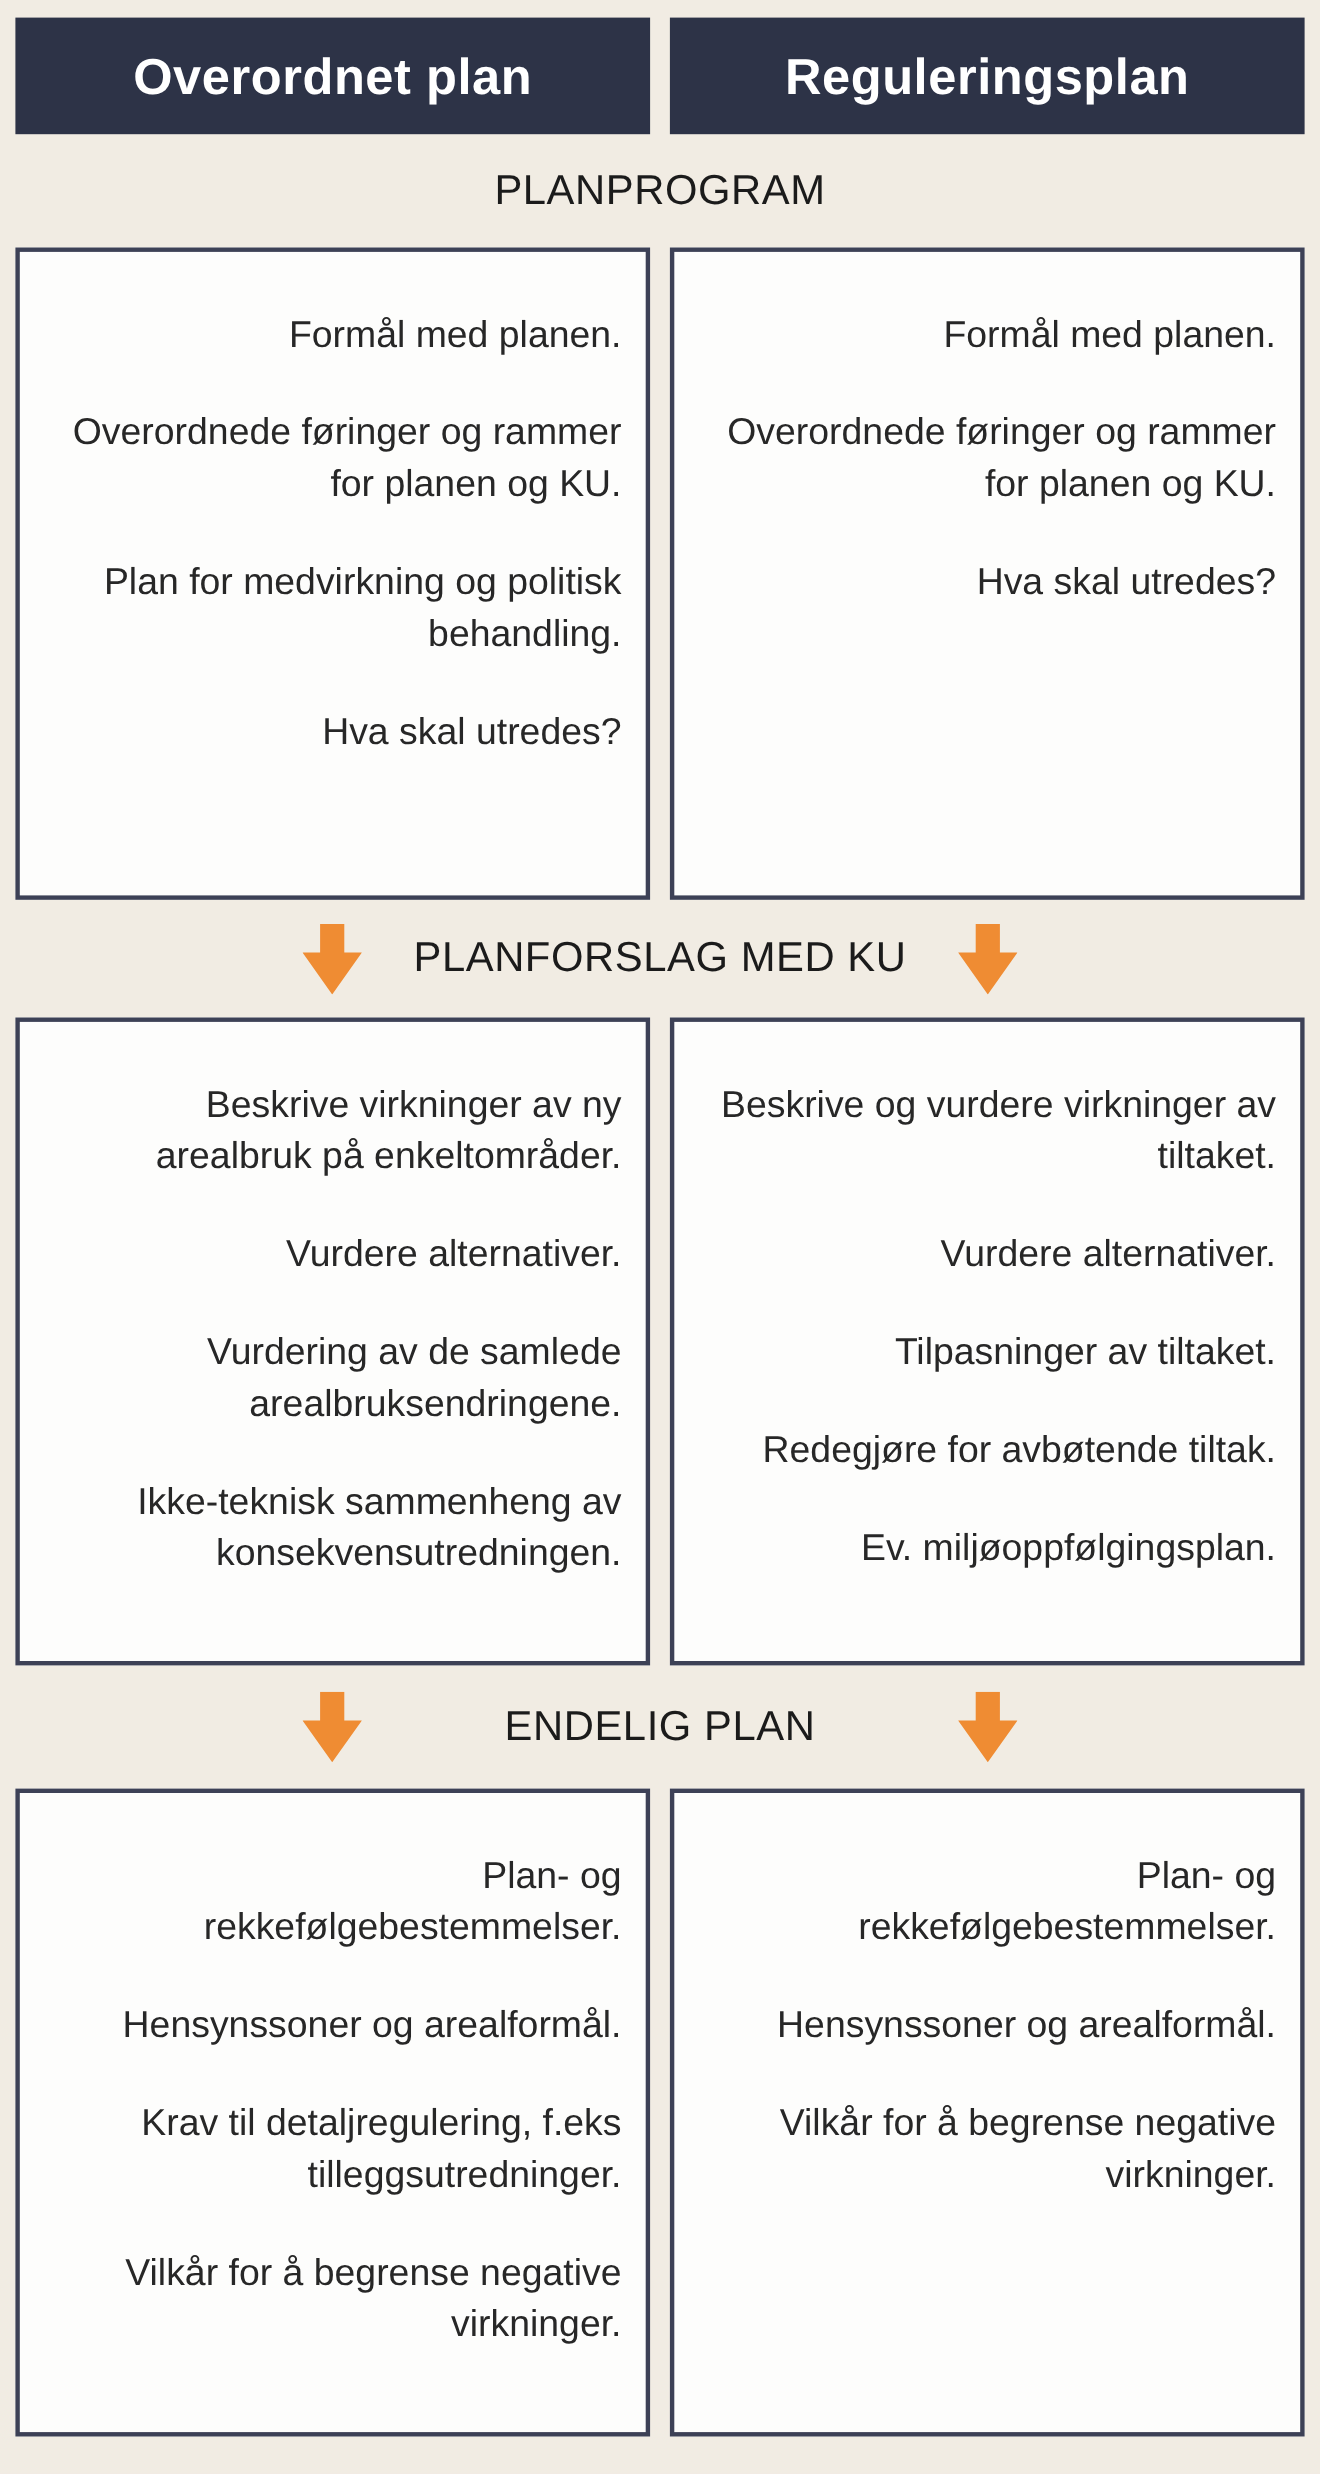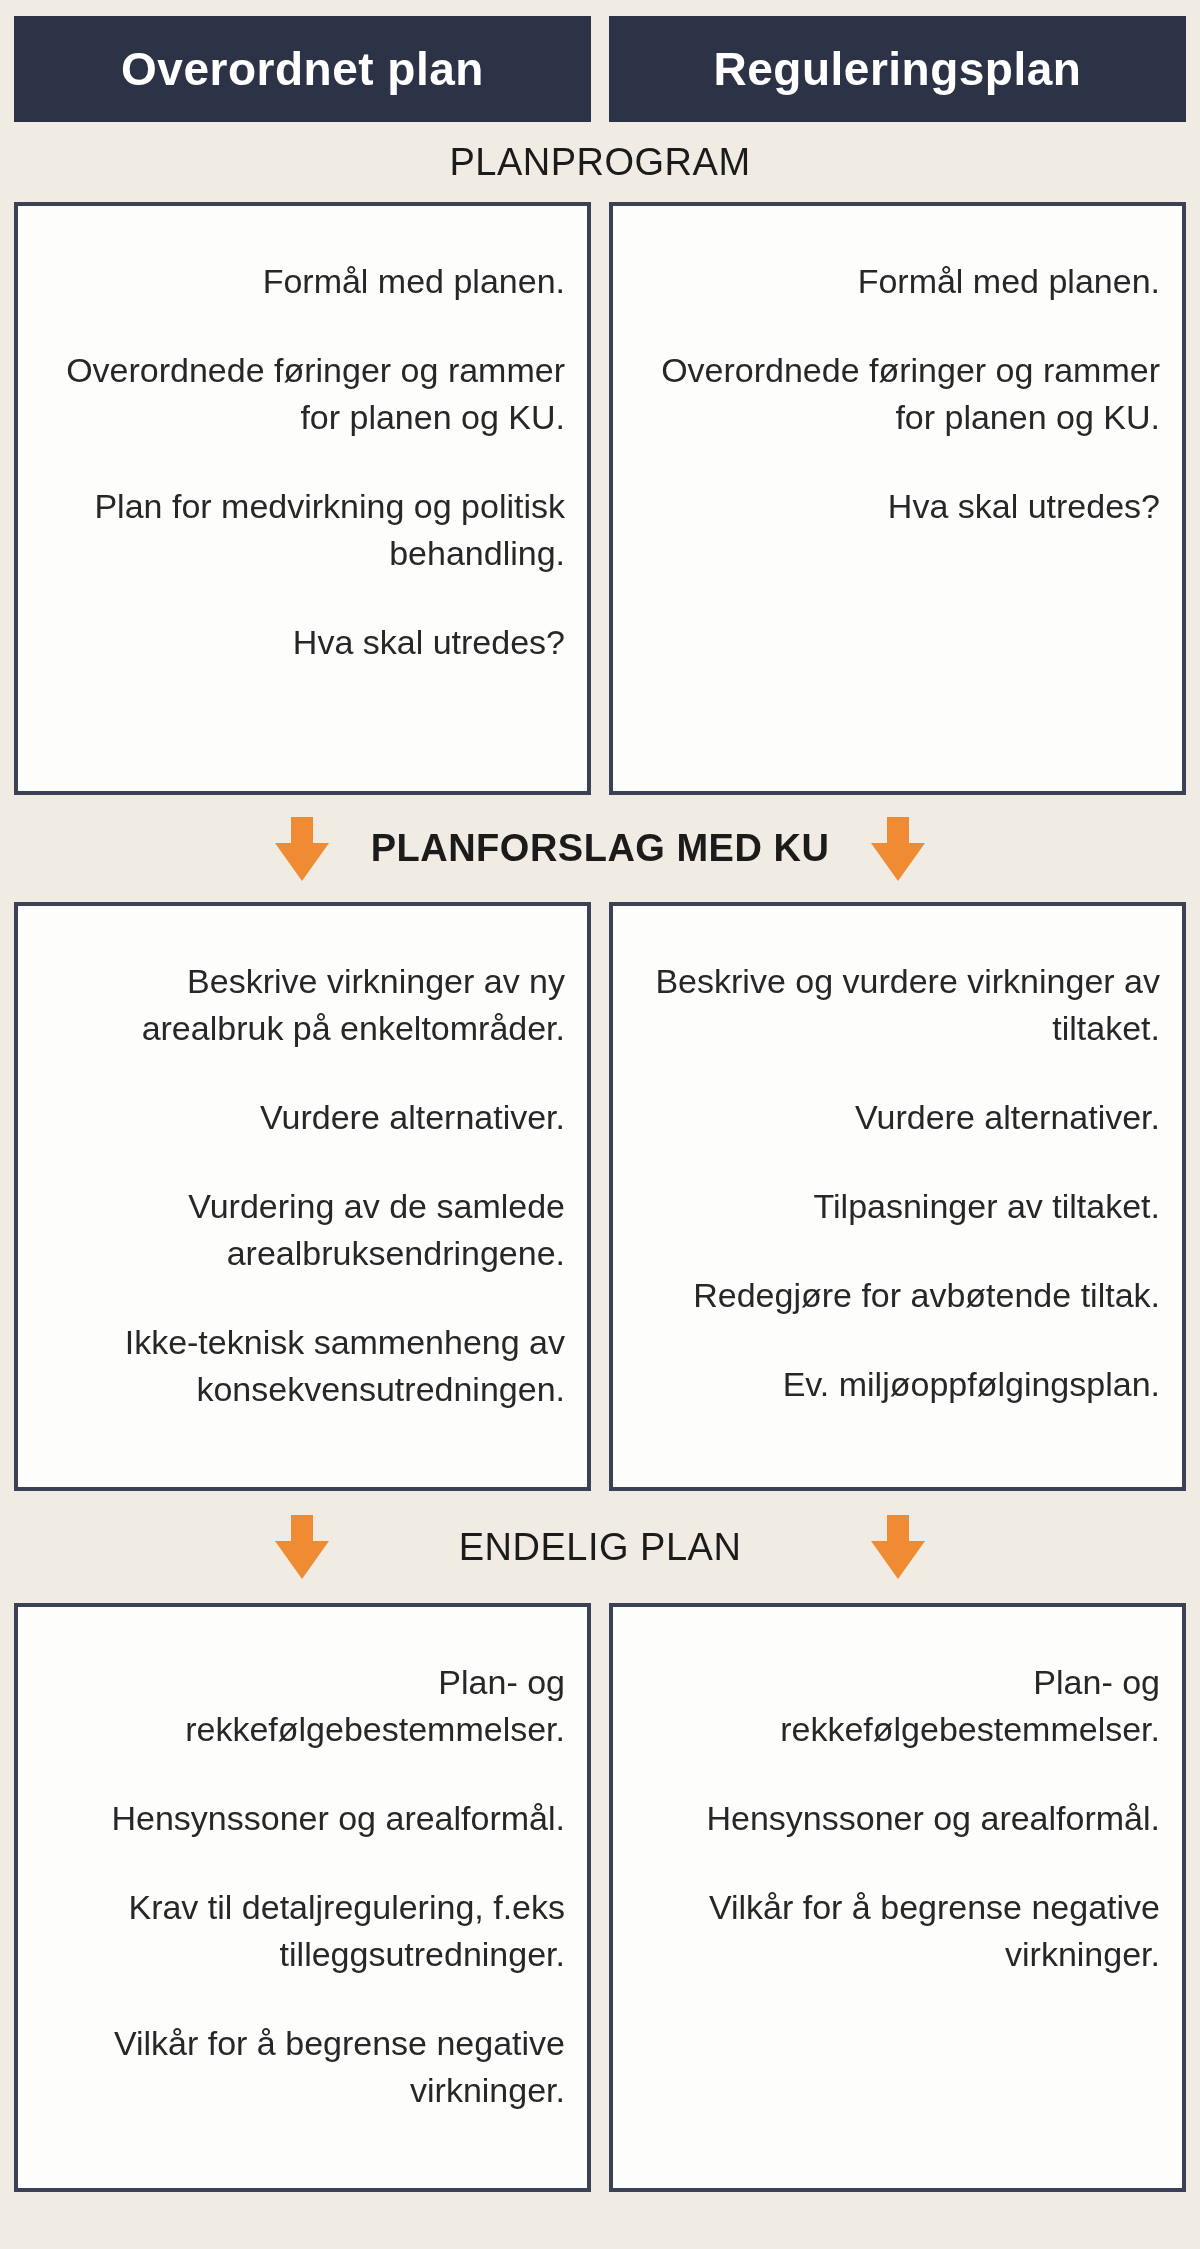--- a/index.html
+++ b/index.html
@@ -42,22 +42,22 @@
     color:var(--header-text);
     display:flex;align-items:center;justify-content:center;
     font-size:46px;font-weight:bold;
     letter-spacing:0.5px;
   }
   
   .label-row{
     position:relative;
     display:flex;align-items:center;justify-content:center;
   }
-  .label-row.first{height:80px;}
-  .label-row.div1{height:107px;font-weight:bold;}
+  .label-row.first{height:103px;}
+  .label-row.div1{height:107px;}
   .label-row.div2{height:112px;}
   .stage-label{
     color:var(--label-text);
     font-size:38px;
     letter-spacing:0.5px;
     white-space:nowrap;
   }
   .arrow{
     position:absolute;
     top:50%;

